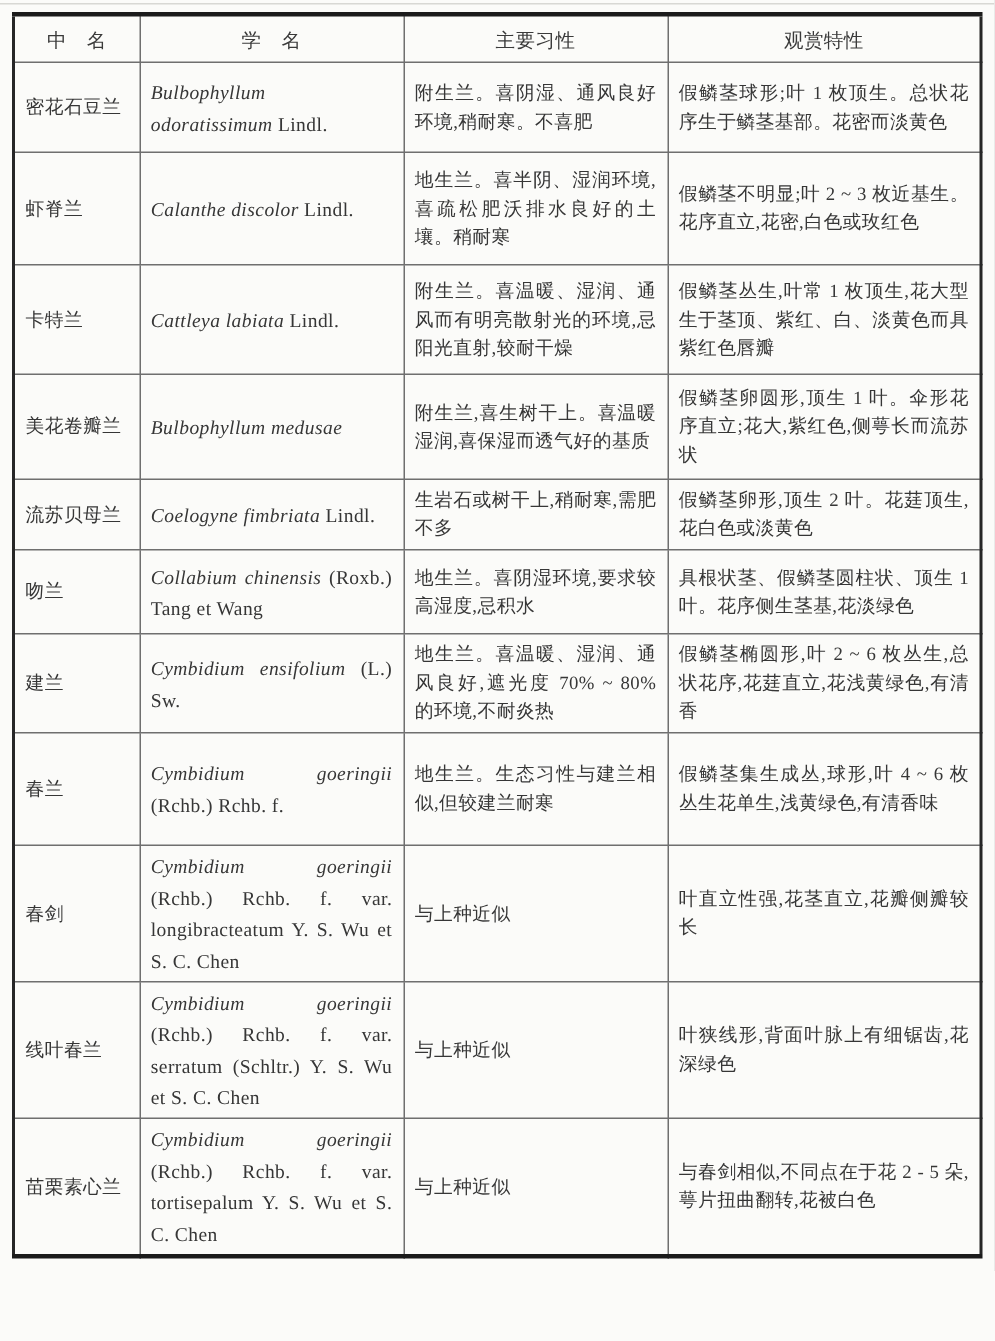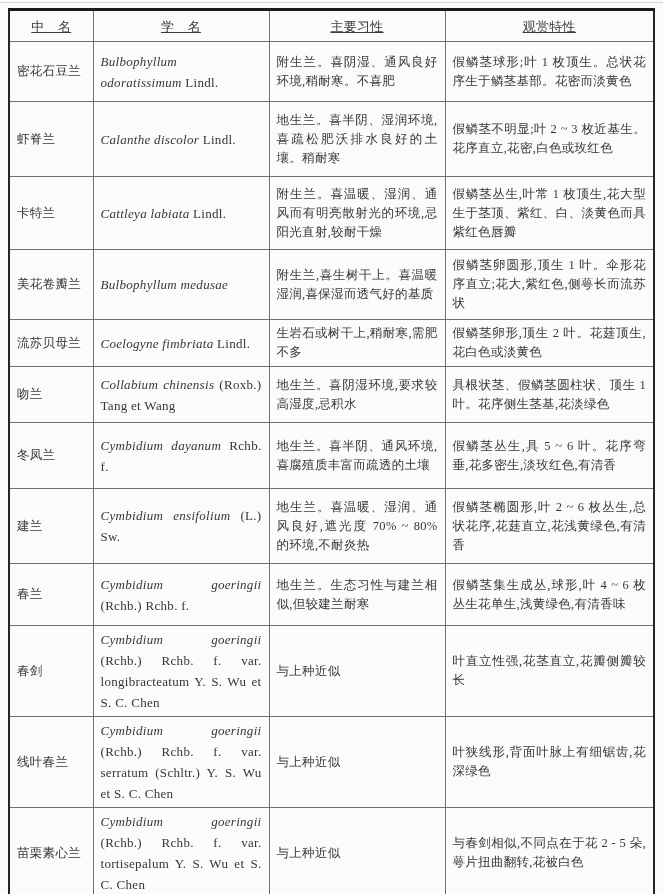--- a/index.html
+++ b/index.html
@@ -35,21 +35,21 @@
     border:1px solid #6f6f6f;
     padding:3px 7px;
     vertical-align:middle;
     font-size:12.5px;
     line-height:19px;
     font-weight:normal;
     letter-spacing:0.3px;
     word-break:break-word;
   }
   thead tr { height:32px; }
-  th { text-align:center; font-size:13px; color:#3a3a3a;text-decoration:underline; }
+  th { text-align:center; font-size:13px; color:#3a3a3a; }
   td.col-name { text-align:left; }
   td.col-sci  { text-align:justify; font-size:13px; line-height:21px; }
   td.col-sci i { font-style:italic; }
   td.col-habit, td.col-orn {
     text-align:justify;
     text-justify:inter-ideograph;
   }
   tbody tr:nth-child(1)  { height:60px; }
   tbody tr:nth-child(2)  { height:75px; }
   tbody tr:nth-child(3)  { height:73px; }
@@ -114,26 +114,20 @@
           <td class="col-habit">生岩石或树干上,稍耐寒,需肥不多</td>
           <td class="col-orn">假鳞茎卵形,顶生 2 叶。花莛顶生,花白色或淡黄色</td>
         </tr>
         <tr>
           <td class="col-name">吻兰</td>
           <td class="col-sci"><i>Collabium chinensis</i><span> (Roxb.) Tang et Wang</span></td>
           <td class="col-habit">地生兰。喜阴湿环境,要求较高湿度,忌积水</td>
           <td class="col-orn">具根状茎、假鳞茎圆柱状、顶生 1 叶。花序侧生茎基,花淡绿色</td>
         </tr>
         <tr>
-          <td class="col-name">冬凤兰</td>
-          <td class="col-sci"><i>Cymbidium dayanum</i><span> Rchb. f.</span></td>
-          <td class="col-habit">地生兰。喜半阴、通风环境,喜腐殖质丰富而疏透的土壤</td>
-          <td class="col-orn">假鳞茎丛生,具 5 ~ 6 叶。花序弯垂,花多密生,淡玫红色,有清香</td>
-        </tr>
-        <tr>
           <td class="col-name">建兰</td>
           <td class="col-sci"><i>Cymbidium ensifolium</i><span> (L.) Sw.</span></td>
           <td class="col-habit">地生兰。喜温暖、湿润、通风良好,遮光度 70% ~ 80% 的环境,不耐炎热</td>
           <td class="col-orn">假鳞茎椭圆形,叶 2 ~ 6 枚丛生,总状花序,花莛直立,花浅黄绿色,有清香</td>
         </tr>
         <tr>
           <td class="col-name">春兰</td>
           <td class="col-sci"><i>Cymbidium goeringii</i><span> (Rchb.) Rchb. f.</span></td>
           <td class="col-habit">地生兰。生态习性与建兰相似,但较建兰耐寒</td>
           <td class="col-orn">假鳞茎集生成丛,球形,叶 4 ~ 6 枚丛生花单生,浅黄绿色,有清香味</td>

